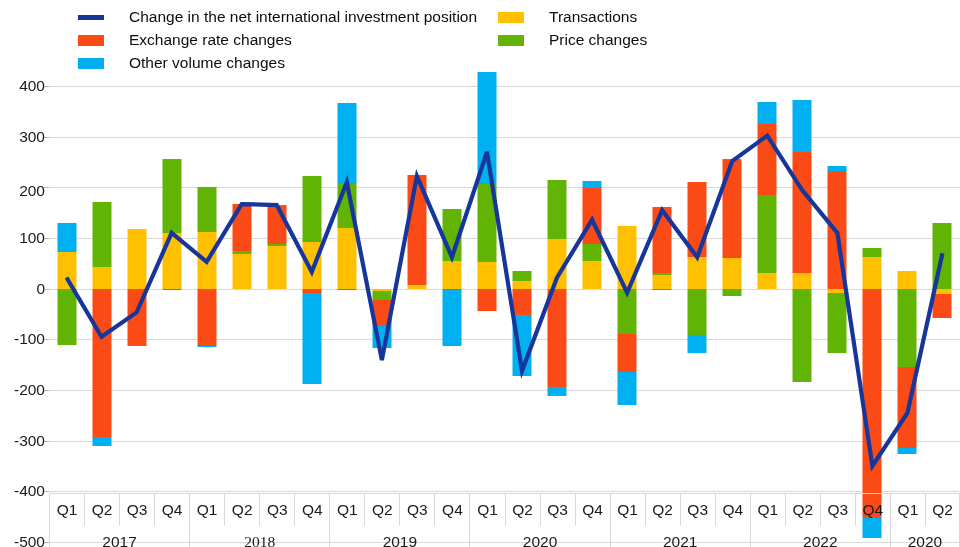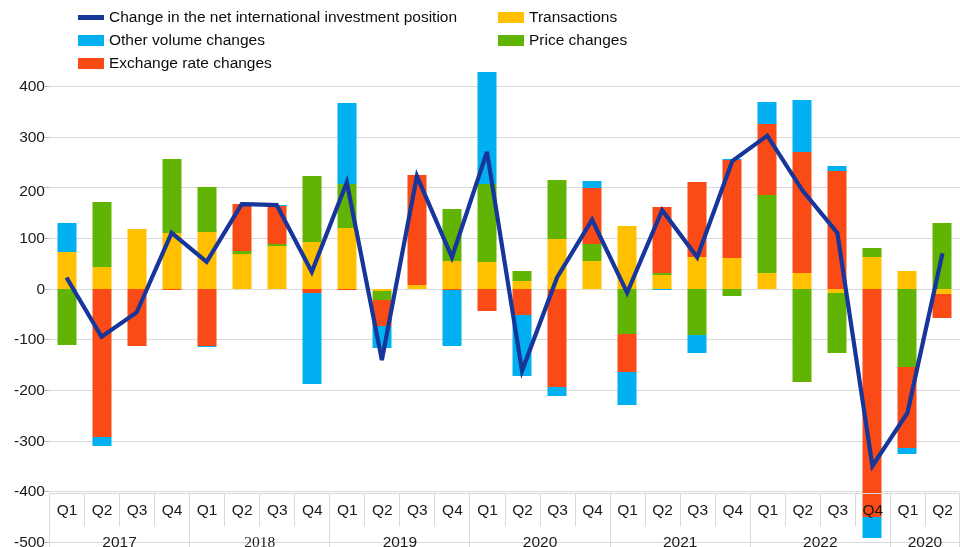--- a/index.html
+++ b/index.html
@@ -8,21 +8,21 @@
     font-family:"Liberation Sans", sans-serif;
     color:#1a1a1a;overflow:hidden;position:relative;
   }
   #chart-root{position:absolute;inset:0;}
 
   
   .legend{position:absolute;left:0;top:0;width:960px;height:72px;}
   .legend-col{position:absolute;}
   .legend-col.left{left:78px;top:6px;}
   .legend-col.right{left:498px;top:6px;}
-  .legend-item{display:flex;align-items:center;height:22px;margin-bottom:1px;}
+  .legend-item{display:flex;align-items:center;height:22px;margin-bottom:1px;gap:20px;}
   .legend-swatch{width:26px;height:11px;margin-right:5px;flex:none;}
   .legend-swatch.line{height:5px;margin-top:1px;}
   .legend-label{font-size:15.5px;line-height:15.5px;color:#0d0d0d;white-space:nowrap;}
 
   
   .plot-wrap{position:absolute;left:0;top:72px;width:960px;height:475px;}
   .plot{position:absolute;left:49px;top:14px;width:911px;height:456px;}
   .gridline{position:absolute;left:0;width:911px;height:1px;background:#d9d9d9;}
   .zeroline{background:#d9d9d9;}
   .ytick{position:absolute;right:0;width:44px;text-align:right;
@@ -54,26 +54,26 @@
 
 <div id="chart-root">
 
   <div class="legend">
     <div class="legend-col left" id="legend-left">
         <div class="legend-item">
           <span class="legend-swatch line" style="background: rgb(23, 54, 155);"></span>
           <span class="legend-label">Change in the net international investment position</span>
         </div>
         <div class="legend-item">
+          <span class="legend-swatch" style="background: rgb(250, 75, 22);"></span>
+          <span class="legend-label">Exchange rate changes</span>
+        </div>
+        <div class="legend-item">
           <span class="legend-swatch" style="background: rgb(0, 176, 240);"></span>
           <span class="legend-label">Other volume changes</span>
-        </div>
-        <div class="legend-item">
-          <span class="legend-swatch" style="background: rgb(250, 75, 22);"></span>
-          <span class="legend-label">Exchange rate changes</span>
         </div>
       </div>
     <div class="legend-col right" id="legend-right">
         <div class="legend-item">
           <span class="legend-swatch" style="background: rgb(255, 192, 0);"></span>
           <span class="legend-label">Transactions</span>
         </div>
         <div class="legend-item">
           <span class="legend-swatch" style="background: rgb(98, 180, 4);"></span>
           <span class="legend-label">Price changes</span>

